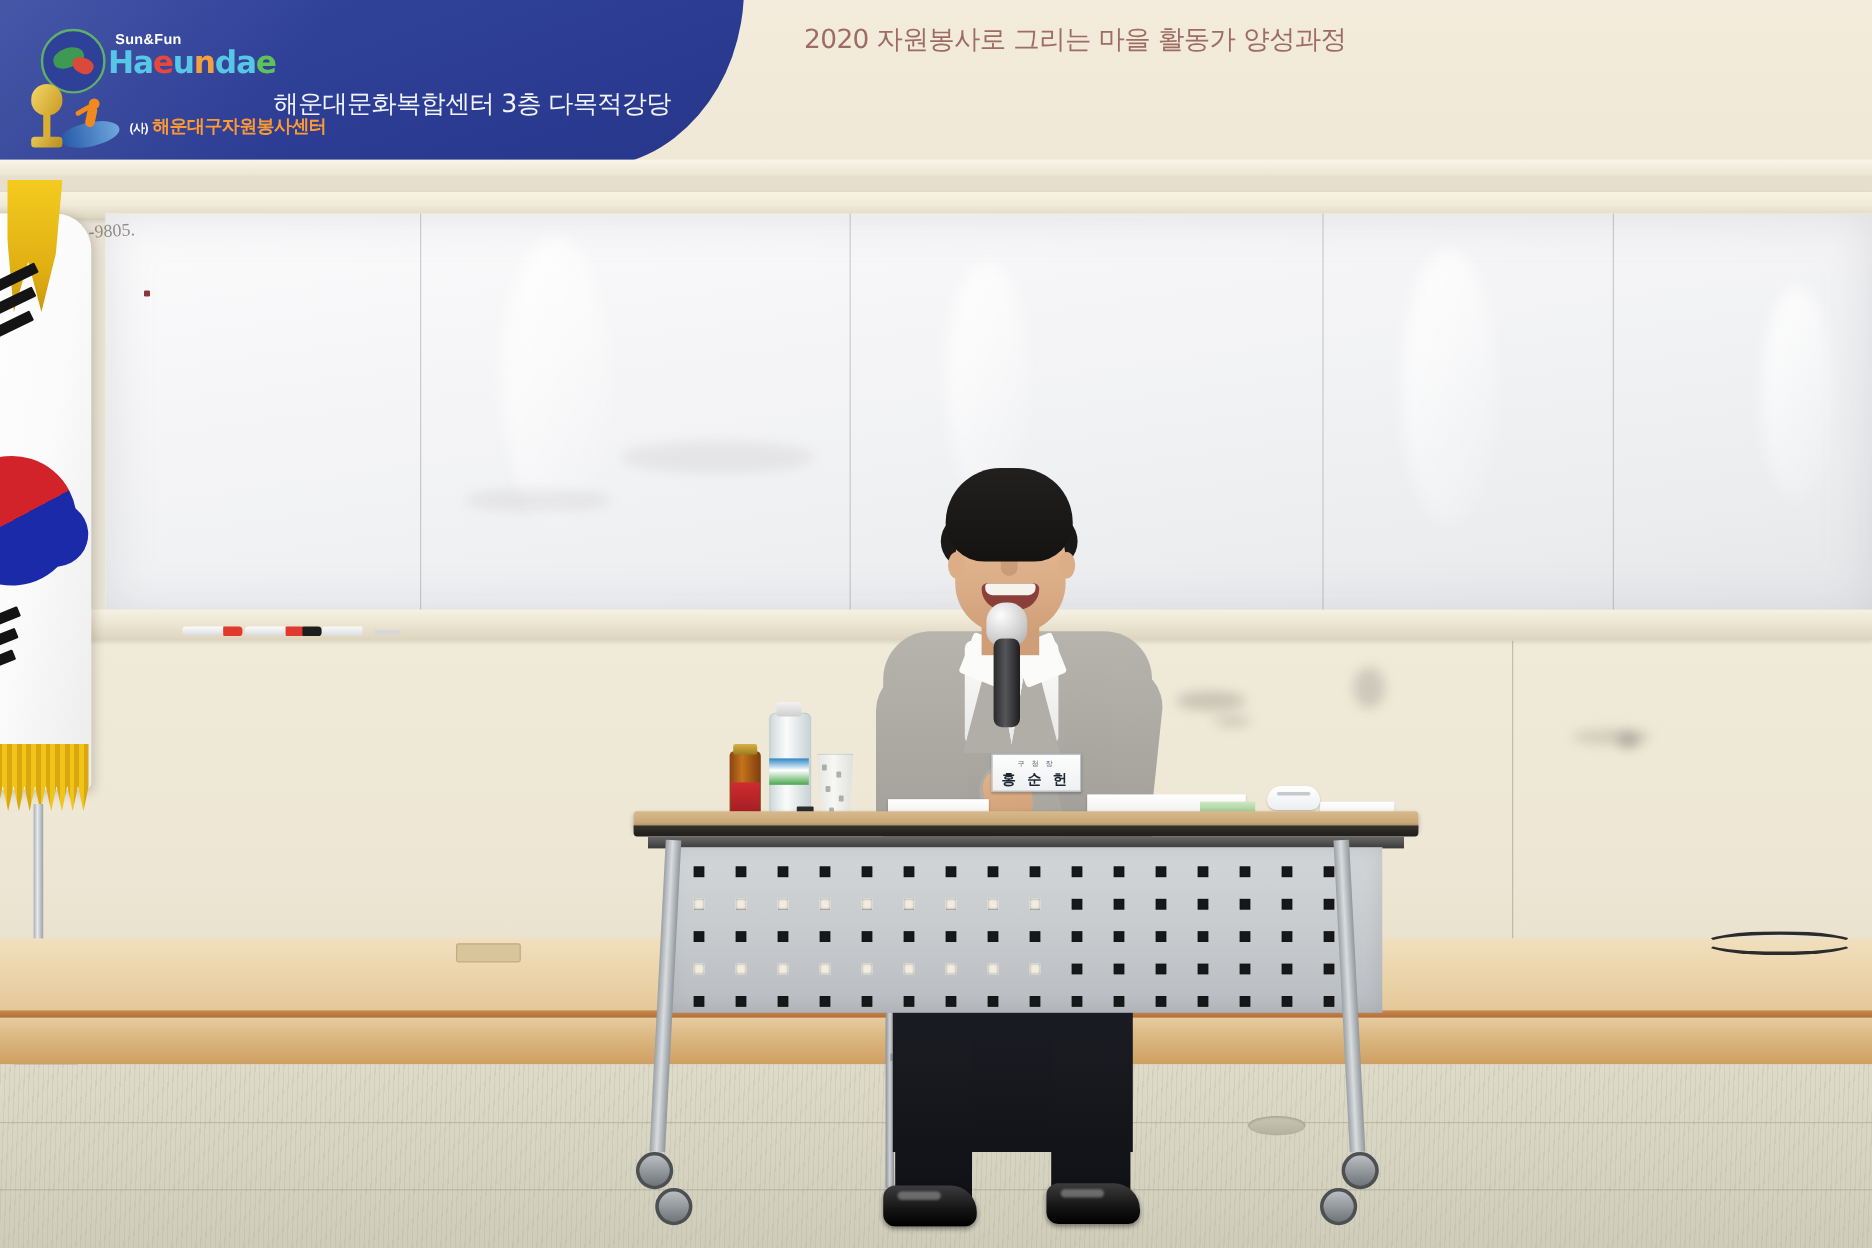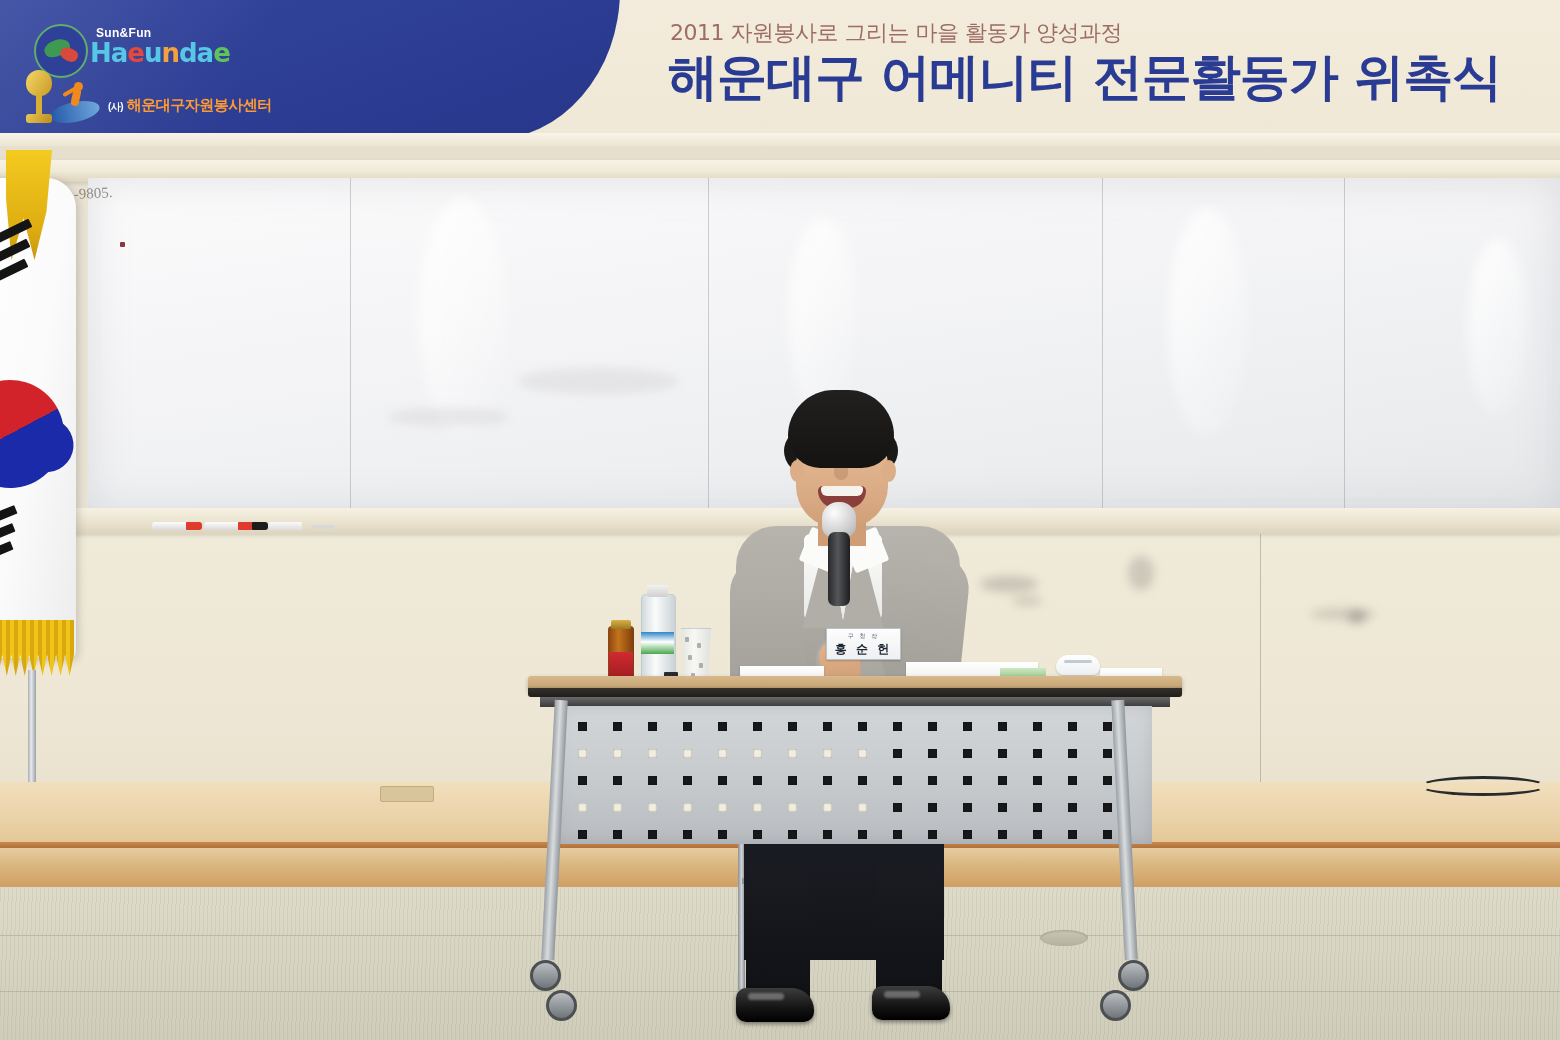--- a/index.html
+++ b/index.html
@@ -287,22 +287,22 @@
       </div>
       <div class="logo2-text"><span class="paren">(사)</span> <span>해운대구자원봉사센터</span></div>
 
       <div class="trophy">
         <div class="trophy-cup"></div>
           <div class="trophy-stem"></div>
           <div class="trophy-base"></div>
       </div>
     </div>
 
-    <div class="banner-sub">2011 자원봉사로 그리는 마을 활동가 양성과정</div>
-    <div class="banner-title">해운대구 어메니티 전문활동가 위촉식</div>
+    <div class="banner-place">해운대문화복합센터 3층 다목적강당</div>
+    <div class="banner-sub">2020 자원봉사로 그리는 마을 활동가 양성과정</div>
     <div class="banner-bottom-edge"></div>
   </div>
 
   <div class="rail-top"></div>
 
   <div class="whiteboard">
     <div class="wb-seam" style="left:262px"></div>
     <div class="wb-seam" style="left:620px"></div>
     <div class="wb-seam" style="left:1014px"></div>
     <div class="wb-seam" style="left:1256px"></div>

